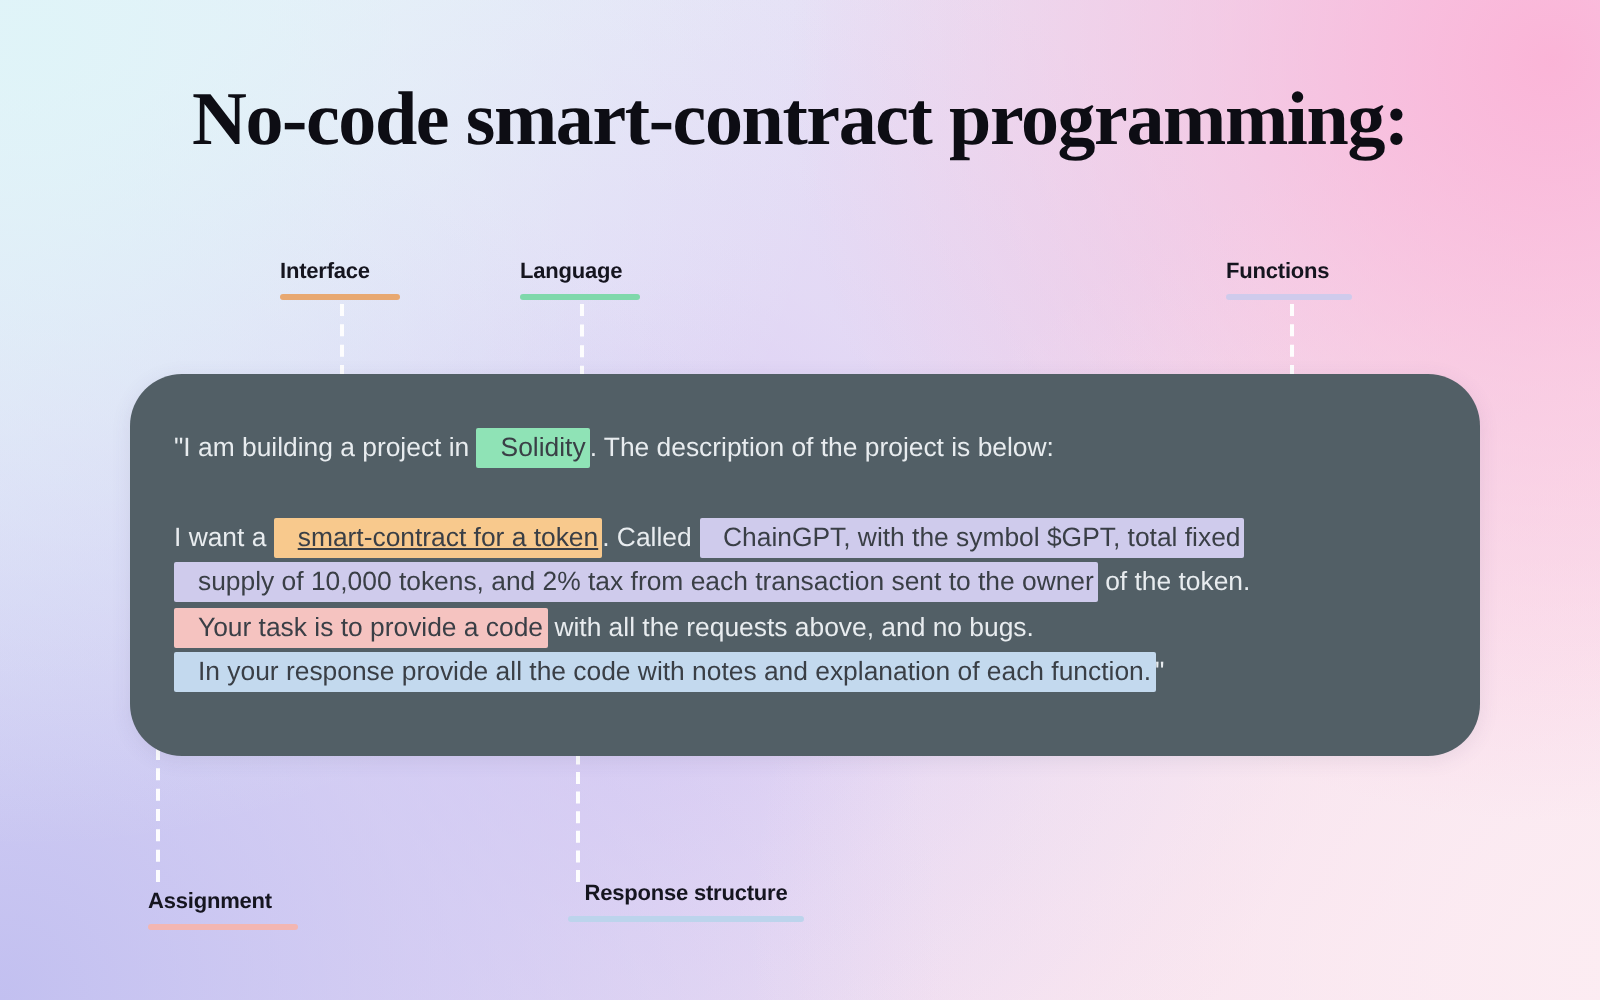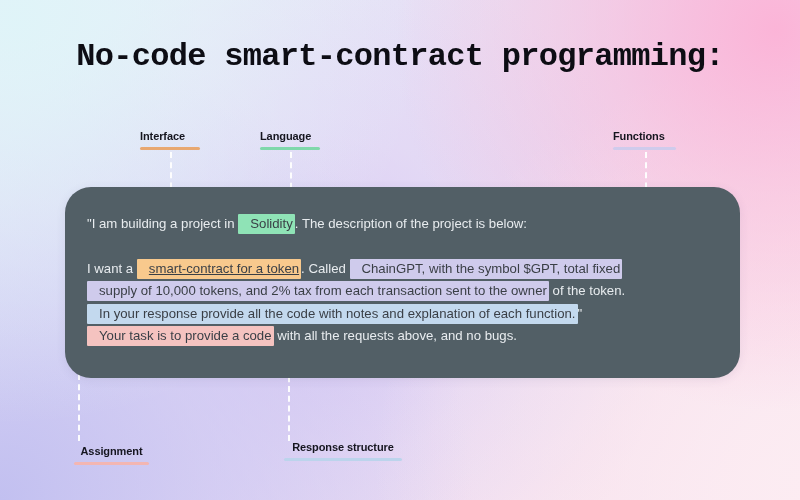--- a/index.html
+++ b/index.html
@@ -29,25 +29,25 @@
       linear-gradient(135deg, #e4f2f8 0%, #e7e3f6 30%, #e9def4 55%, #f7e3ef 80%, #fbeaf2 100%);
   }
 
   
   #title {
     position: absolute;
     left: 0;
     top: 38px;
     width: 800px;
     text-align: center;
-    font-size: 32px;
+    font-size: 38px;
     font-weight: bold;
     letter-spacing: -0.7px;
     color: #0d0d14;
-    font-family: Liberation Mono, monospace;
+    font-family: Liberation Serif, serif;
     white-space: nowrap;
   }
 
   
   .anno {
     position: absolute;
     white-space: nowrap;
   }
   .anno-text {
     font-size: 11px;
@@ -126,21 +126,21 @@
   <div class="anno" style="left:260px; top:129px;">
     <span class="anno-text">Language</span>
     <span class="anno-rule" style="background:#7fd8ab; width:60px;"></span>
   </div>
 
   <div class="anno" style="left:613px; top:129px;">
     <span class="anno-text">Functions</span>
     <span class="anno-rule" style="background:#cfcbec; width:63px;"></span>
   </div>
 
-  <div class="anno" style="left:74px; top:444px;text-align:center;">
+  <div class="anno" style="left:74px; top:444px;">
     <span class="anno-text">Assignment</span>
     <span class="anno-rule" style="background:#f3b6b2; width:75px;"></span>
   </div>
 
   <div class="anno" style="left:284px; top:440px;text-align:center;">
     <span class="anno-text">Response structure</span>
     <span class="anno-rule" style="background:#bcd4ec; width:118px;"></span>
   </div>
 
   <div class="dash" style="left:170px; top:152px; height:128px;"></div>
@@ -160,23 +160,23 @@
 
       <div class="para">
         <span>I want a </span><span class="hl hl-orange">smart-contract for a token</span><span>. Called </span><span class="hl hl-purple">ChainGPT, with the symbol $GPT, total fixed</span>
       </div>
 
       <div class="para">
         <span class="hl hl-purple">supply of 10,000 tokens, and 2% tax from each transaction sent to the owner</span><span> of the token.</span>
       </div>
 
       <div class="para">
-        <span class="hl hl-blue">In your response provide all the code with notes and explanation of each function.</span><span>"</span>
+        <span class="hl hl-pink">Your task is to provide a code</span><span> with all the requests above, and no bugs.</span>
       </div>
 
       <div class="para">
-        <span class="hl hl-pink">Your task is to provide a code</span><span> with all the requests above, and no bugs.</span>
+        <span class="hl hl-blue">In your response provide all the code with notes and explanation of each function.</span><span>"</span>
       </div>
 
     </div>
   </div>
 
 </div>
 
 </body></html>

